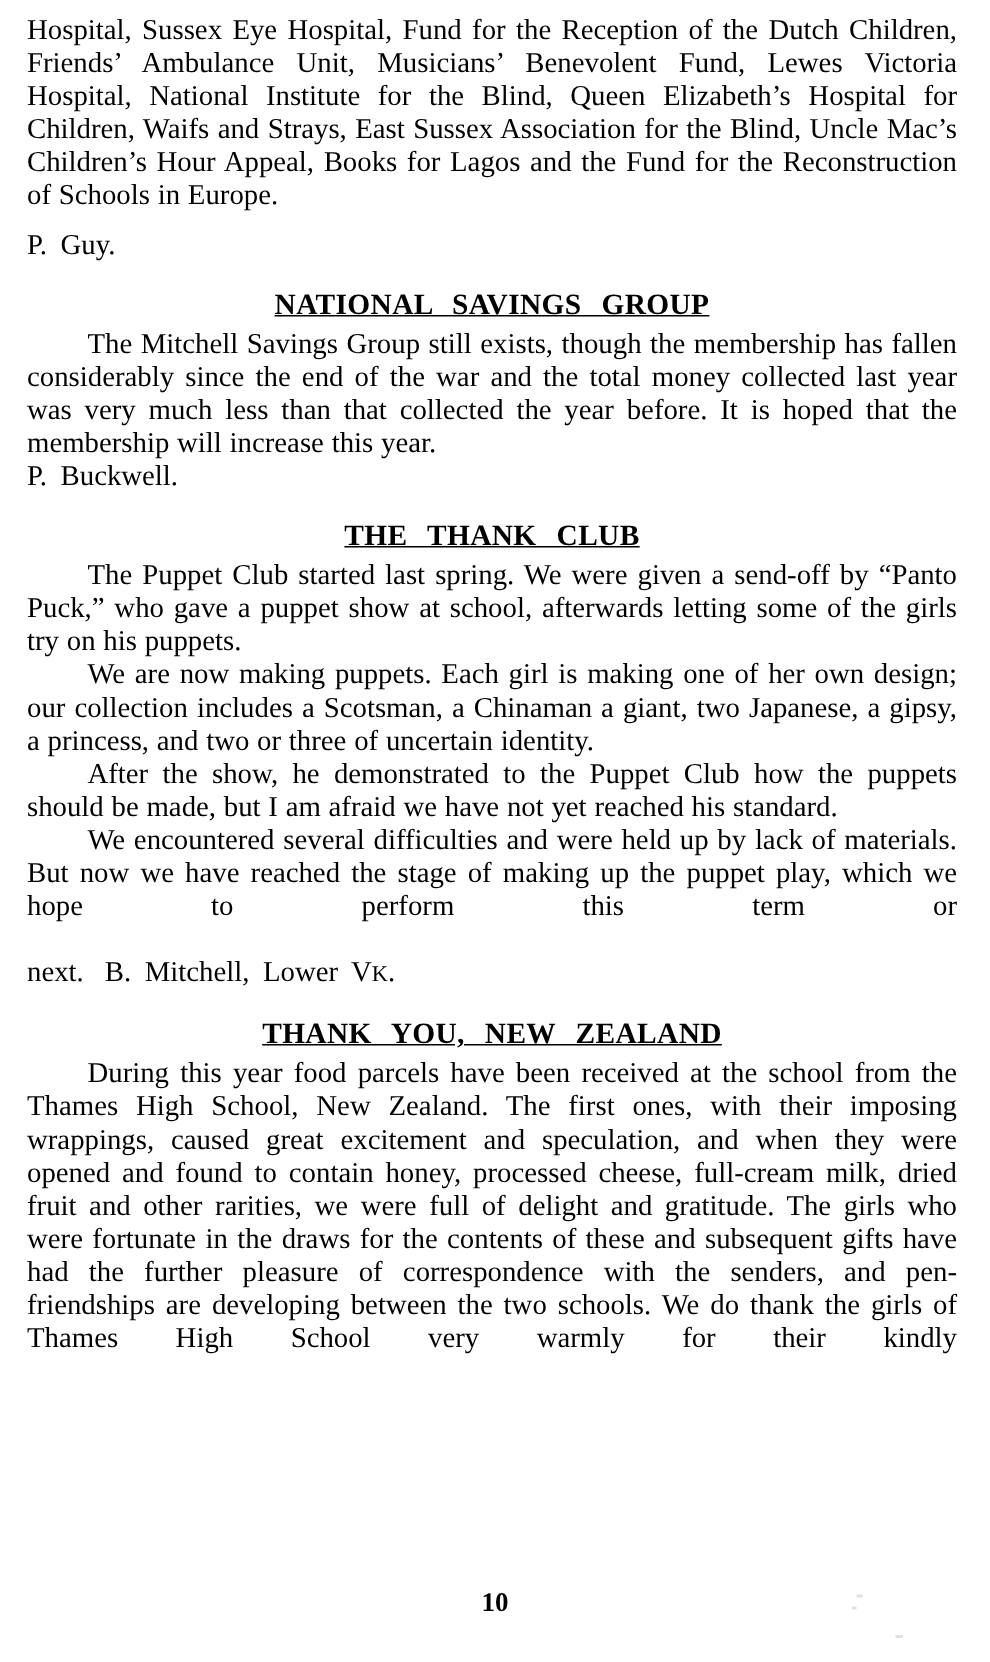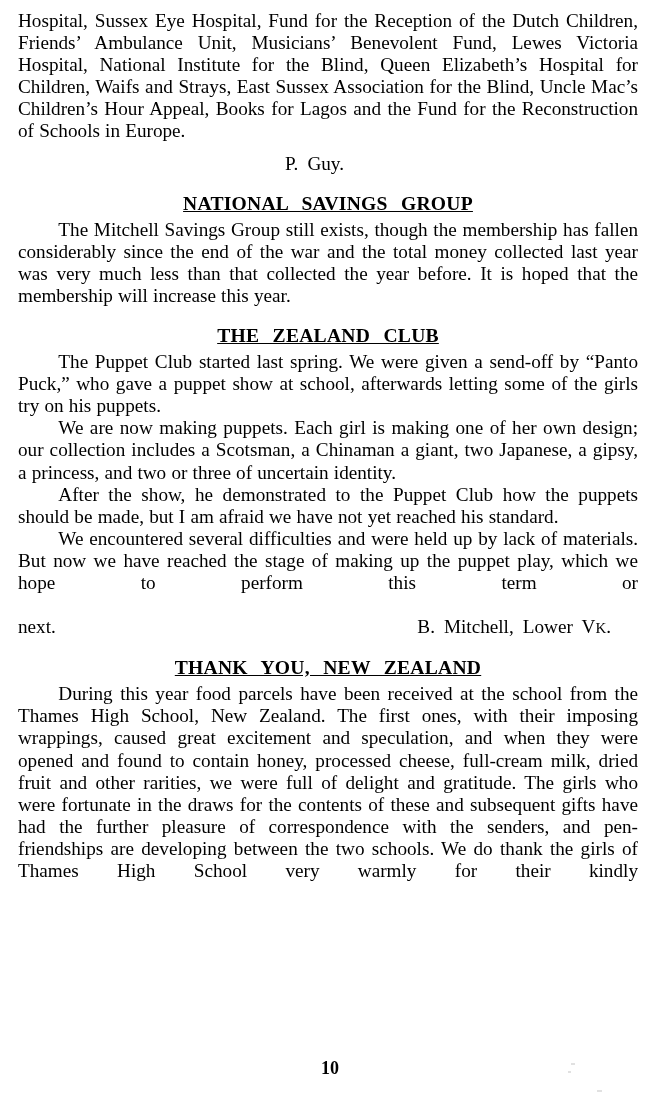--- a/index.html
+++ b/index.html
@@ -56,31 +56,30 @@
     word-spacing: 0.42em;
     letter-spacing: 0.012em;
     text-decoration: underline;
   }
 
   
   .attrib {
     margin: 0;
     font-size: 19.2px;
     line-height: 22.1px;
-    text-align: center;
+    text-align: left;
     padding-right: 27px;
     word-spacing: 0.22em;
   }
   
   .byline-row {
     margin: 0;
     font-size: 19.2px;
     line-height: 22.1px;
     display: flex;
-    justify-content: space-between;
     align-items: baseline;
   }
   .byline-row .left { white-space: pre; }
   .byline-row .right {
     word-spacing: 0.22em;
     padding-right: 27px;
     margin-left: 14px;
   }
   .smallcap {
     font-size: 0.78em;
@@ -123,24 +122,25 @@
     <p class="attrib">P. Guy.</p>
 
     <div class="gap-head-before"></div>
 
     <h2 class="heading">NATIONAL SAVINGS GROUP</h2>
 
     <div class="gap-head-after"></div>
 
     <p class="para indent nostretch">The Mitchell Savings Group still exists, though the membership has fallen considerably since the end of the war and the total money collected last year was very much less than that collected the year before.  It is hoped that the membership will increase this year.</p>
 
+    <p class="attrib">P. Buckwell.</p>
 
     <div class="gap-head-before"></div>
 
-    <h2 class="heading">THE  ZEALAND  CLUB</h2>
+    <h2 class="heading">THE  THANK  CLUB</h2>
 
     <div class="gap-head-after"></div>
 
     <p class="para indent nostretch">The Puppet Club started last spring.  We were given a send-off by “Panto Puck,” who gave a puppet show at school, afterwards letting some of the girls try on his puppets.</p>
 
     <p class="para indent nostretch">We are now making puppets.  Each girl is making one of her own design; our collection includes a Scotsman, a Chinaman a giant, two Japanese, a gipsy, a princess, and two or three of uncertain identity.</p>
 
     <p class="para indent nostretch">After the show, he demonstrated to the Puppet Club how the puppets should be made, but I am afraid we have not yet reached his standard.</p>
 
     <p class="para indent">We encountered several difficulties and were held up by lack of materials.  But now we have reached the stage of making up the puppet play, which we hope to perform this term or</p>

